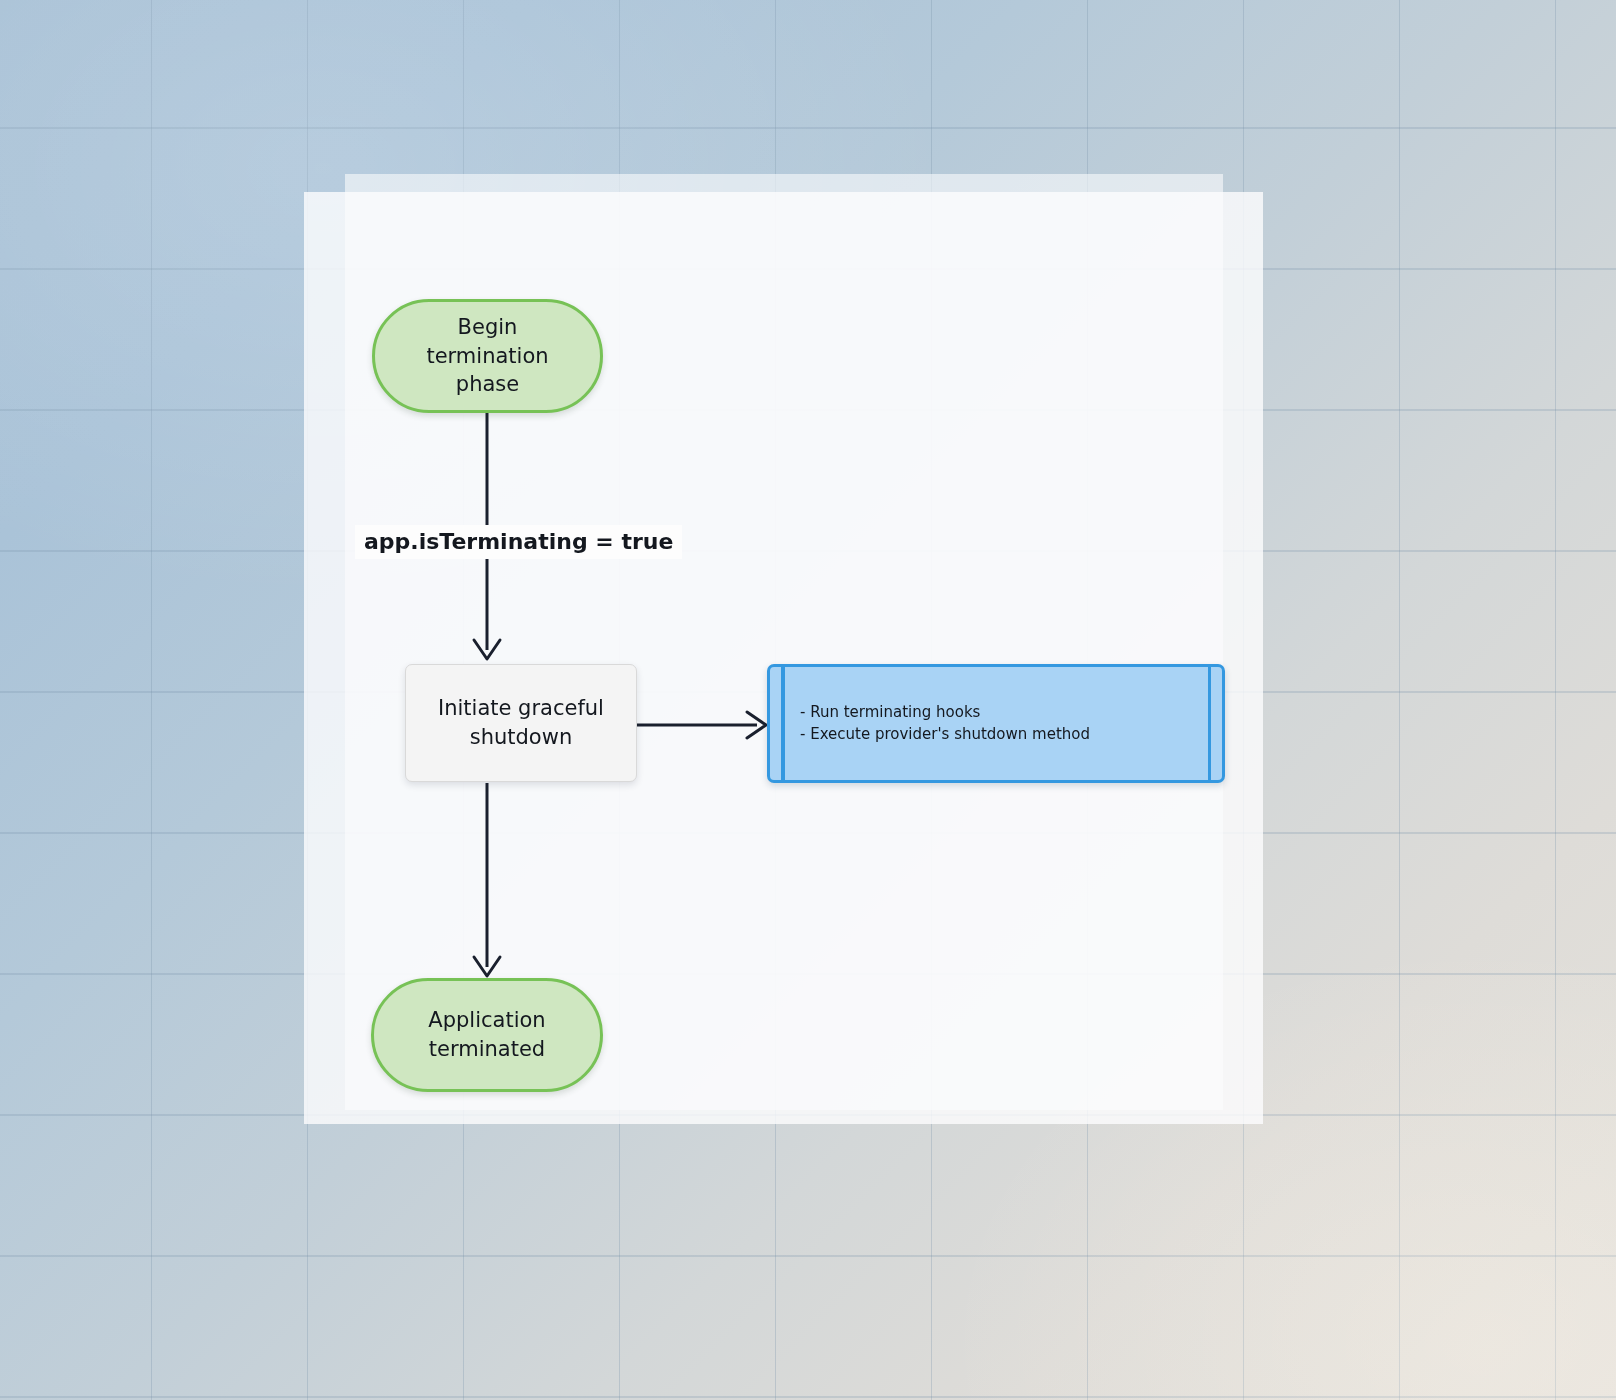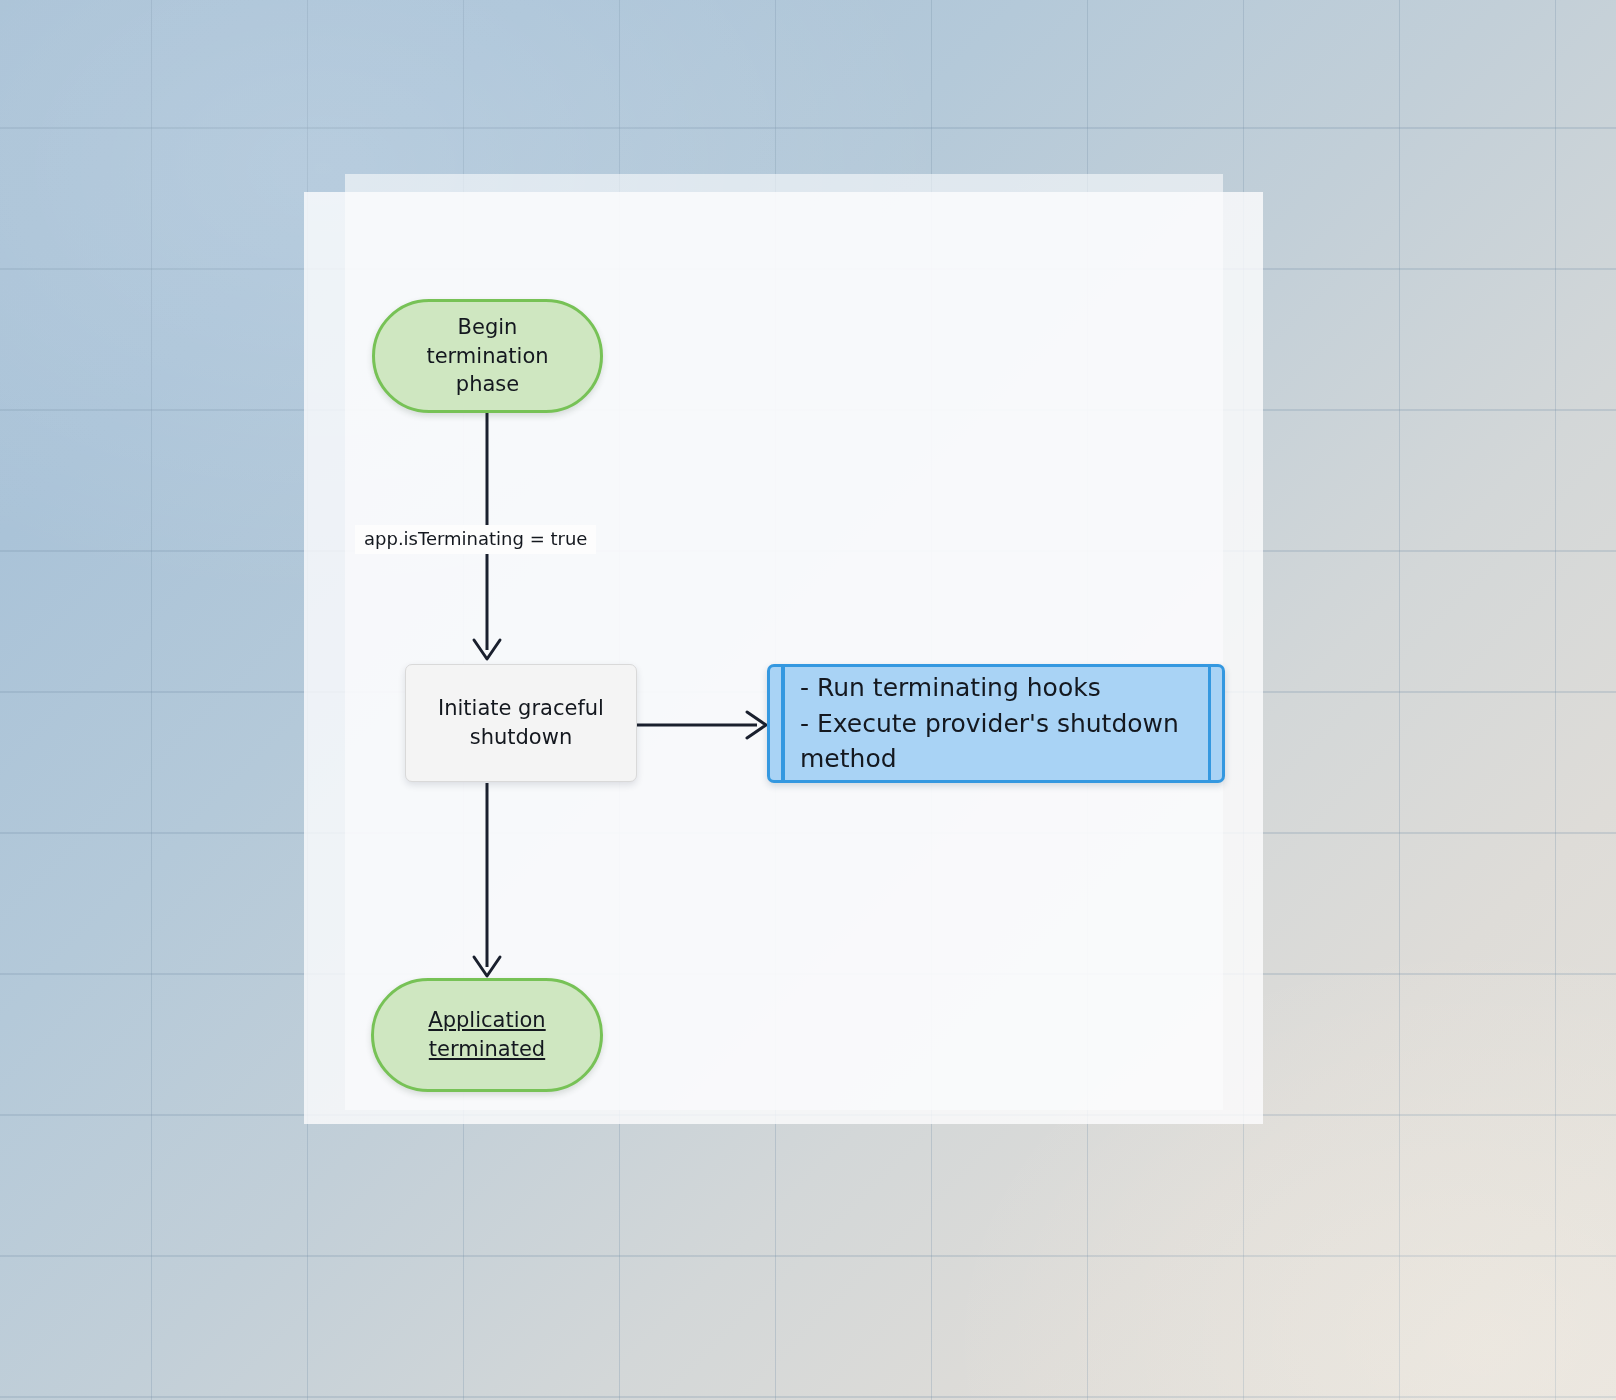--- a/index.html
+++ b/index.html
@@ -91,21 +91,21 @@
   }
 
   .node-terminator {
     background: #cfe7c1;
     border: 3.5px solid #77c256;
     border-radius: 999px;
     box-shadow: 0 3px 6px rgba(40,60,40,0.16);
   }
 
   #node-start  { left: 372px; top: 283px;  width: 231px; height: 114px; }
-  #node-end    { left: 371px; top: 962px;  width: 232px; height: 114px; text-decoration: underline; }
+  #node-end    { left: 371px; top: 962px;  width: 232px; height: 114px; }
 
   #node-process {
     left: 371px;
     top: 648px;
     width: 232px;
     height: 118px;
     background: #f4f4f4;
     border: 1.5px solid #d9d9d9;
     border-radius: 7px;
     box-shadow: 0 3px 7px rgba(30,40,60,0.13);
@@ -137,38 +137,39 @@
   #note-text {
     position: absolute;
     left: 30px;
     top: 0;
     bottom: 0;
     right: 28px;
     display: flex;
     flex-direction: column;
     justify-content: center;
     align-items: flex-start;
-    font-size: 25px;
+    font-size: 15px;
     line-height: 1.42;
     color: #14181f;
     white-space: pre-line;
     text-align: left;
   }
 
   
   #edge-label {
     position: absolute;
     left: 355px;
     top: 509px;
     padding: 3px 9px;
     background: #fdfdfd;
     color: #14181f;
-    font-size: 18px;
+    font-size: 22px;
     line-height: 1.25;
     white-space: nowrap;
+    font-weight: bold;
   }
 
   svg#edges {
     position: absolute;
     left: 0; top: 0;
     width: 1616px;
     height: 1400px;
     overflow: visible;
   }
 </style>

